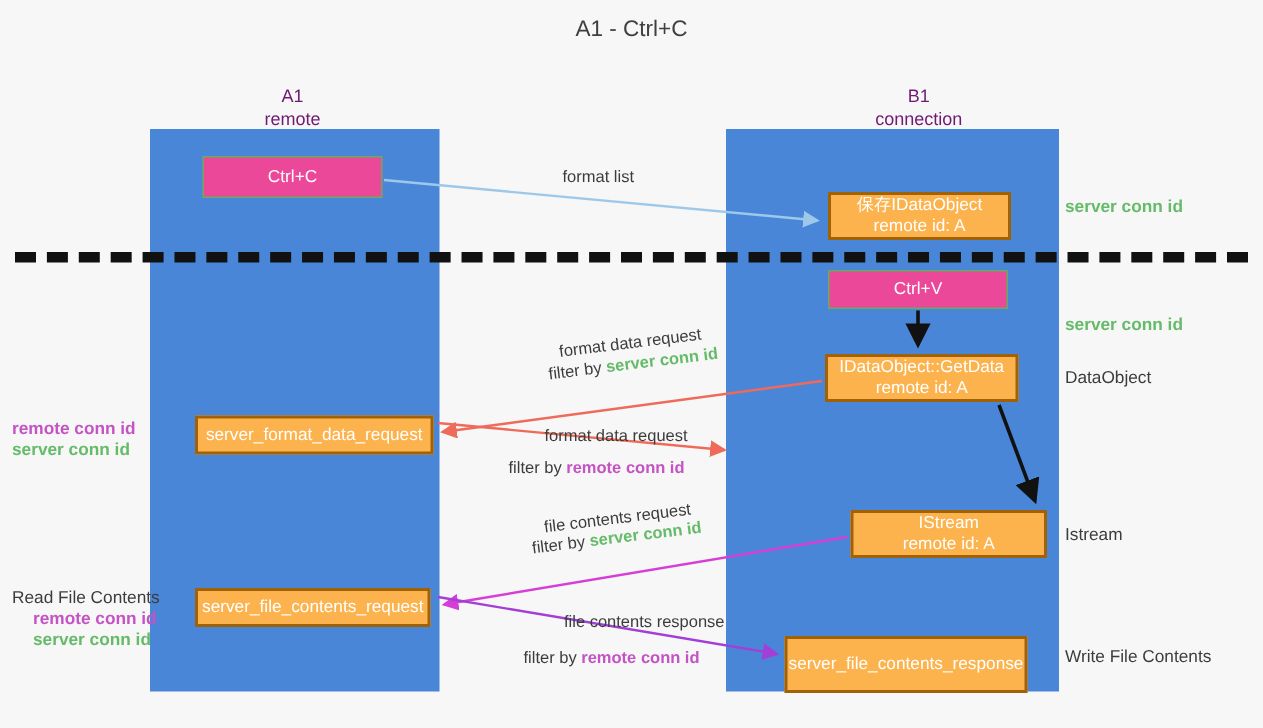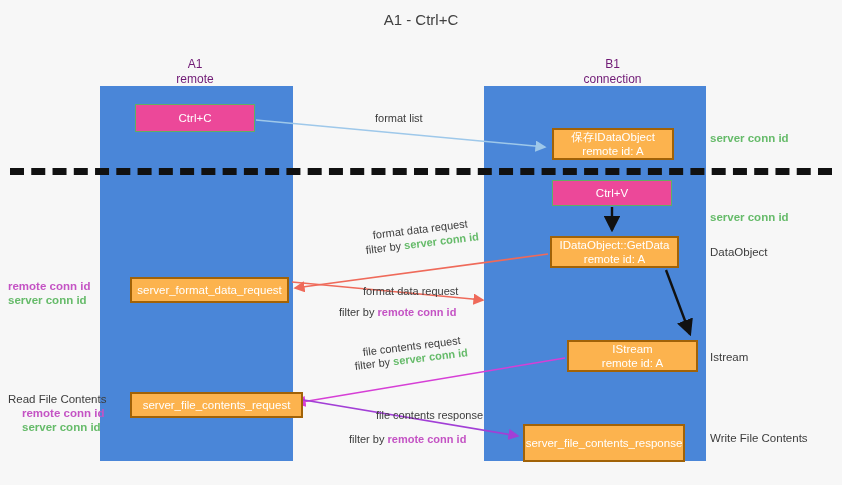--- a/index.html
+++ b/index.html
@@ -55,21 +55,21 @@
   .box.green{background:#ec4899;border:1px solid #62ae62;}
   .box.orange{background:#fcb34e;border:2px solid #a16207;}
 
   #box-ctrlc{left:135px;top:104px;width:120px;height:28px;}
   #box-idataobject{left:552px;top:128px;width:122px;height:32px;}
   #box-ctrlv{left:552px;top:180px;width:120px;height:26px;}
   #box-getdata{left:550px;top:236px;width:129px;height:32px;}
   #box-istream{left:567px;top:340px;width:131px;height:32px;}
   #box-fmt-req{left:130px;top:277px;width:159px;height:26px;}
   #box-fmt-resp{left:488px;top:288px;width:158px;height:26px;}
-  #box-file-req{left:130px;top:392px;width:173px;height:26px;}
+  #box-file-req{left:130px;top:392px;width:157px;height:26px;}
   #box-file-resp{left:523px;top:424px;width:162px;height:38px;}
 
   
   .right-note{font-size:11.5px;line-height:15px;}
   .green-txt{color:#66bb6a;font-weight:bold;}
   .magenta-txt{color:#c453c4;font-weight:bold;}
   .plain-note{color:#3c3c3c;}
 
   #note-server-1{left:710px;top:131px;}
   #note-server-2{left:710px;top:210px;}

